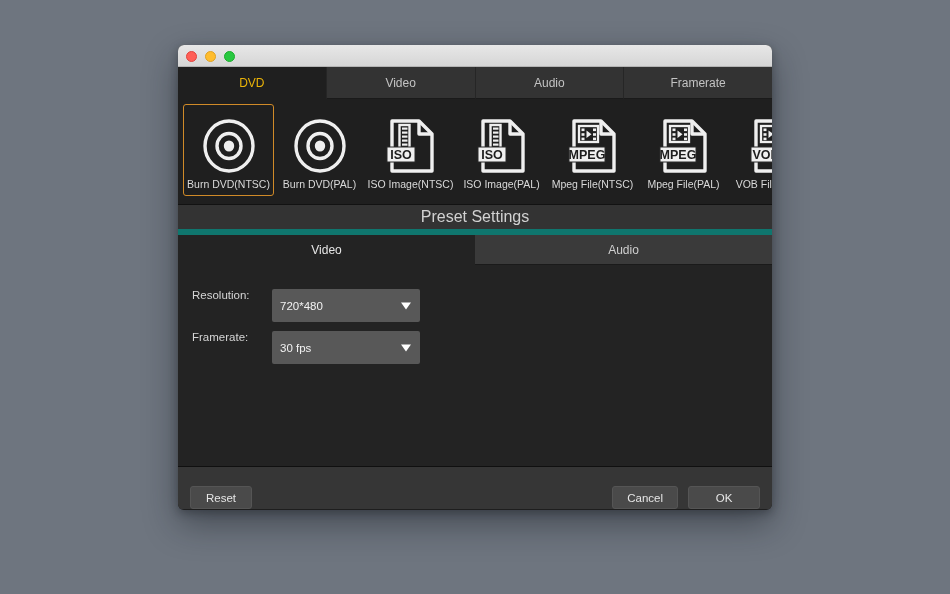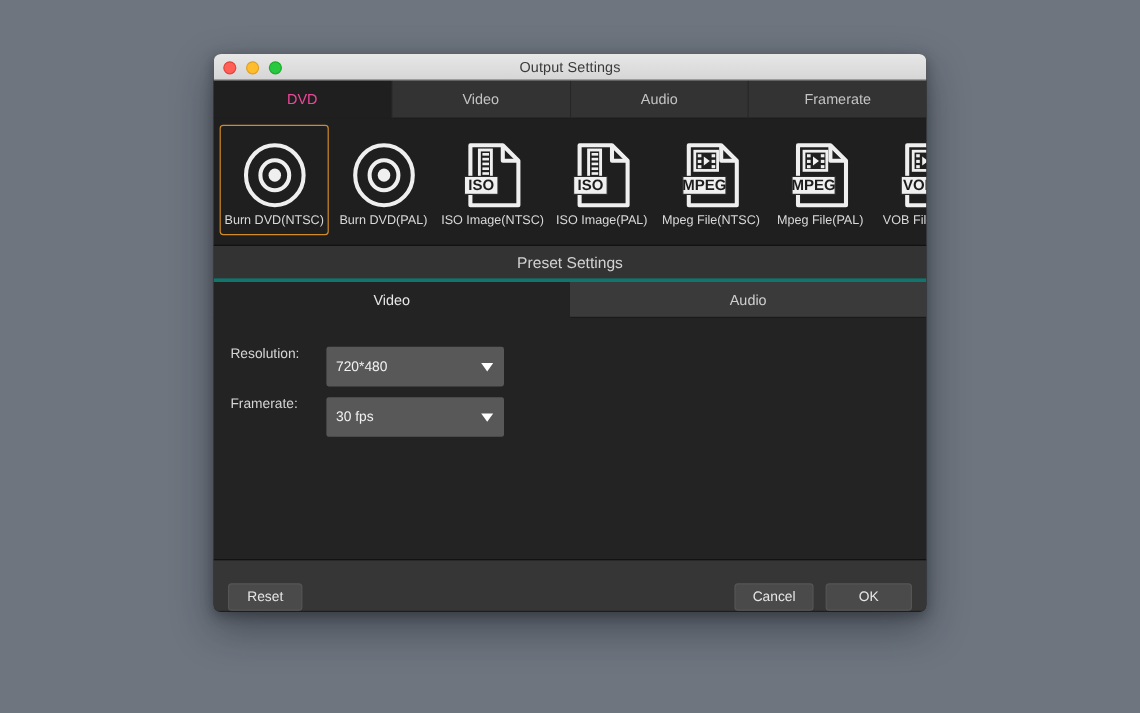--- a/index.html
+++ b/index.html
@@ -45,21 +45,21 @@
   .tab {
     flex: 1 1 0;
     display: flex; align-items: center; justify-content: center;
     font-size: 12px; color: #c3c3c3;
     background: #333333;
     border-right: 1px solid #262626;
     border-bottom: 1px solid #1a1a1a;
   }
   .tab:last-child { border-right: none; }
   .tab.active {
-    background: #1f1f1f; color: #ec4899;
+    background: #1f1f1f; color: #eab308;
     border-bottom: 1px solid #1f1f1f;
   }
 
   
   #iconrow {
     background: #1f1f1f;
     height: 106px;
     display: flex;
     align-items: flex-start;
     padding: 5px 0 0 5px;
@@ -80,22 +80,22 @@
   .fmt .caption {
     margin-top: 3px;
     font-size: 10.5px; color: #d9d9d9;
     white-space: nowrap;
   }
 
   
   #preset-header {
     height: 30px; background: #333333;
     display: flex; align-items: center; justify-content: center;
-    font-size: 13px; color: #d2d2d2;
-    border-bottom: 3px solid #0f766e;
+    font-size: 16px; color: #d2d2d2;
+    border-bottom: 6px solid #0f766e;
   }
 
   
   #subtabs { display: flex; height: 30px; }
   .subtab {
     flex: 1 1 0;
     display: flex; align-items: center; justify-content: center;
     font-size: 12px; color: #cfcfcf;
     background: #3a3a3a;
     border-bottom: 1px solid #1a1a1a;
@@ -159,21 +159,20 @@
 <body>
 
 <div id="window">
 
   <div id="titlebar">
     <div id="traffic">
       <div class="light red"></div>
       <div class="light yellow"></div>
       <div class="light green"></div>
     </div>
-    <div id="win-title">Output Settings</div>
   </div>
 
   <div id="tabs">
       <div class="tab active">
         <span>DVD</span>
       </div>
       <div class="tab">
         <span>Video</span>
       </div>
       <div class="tab">

